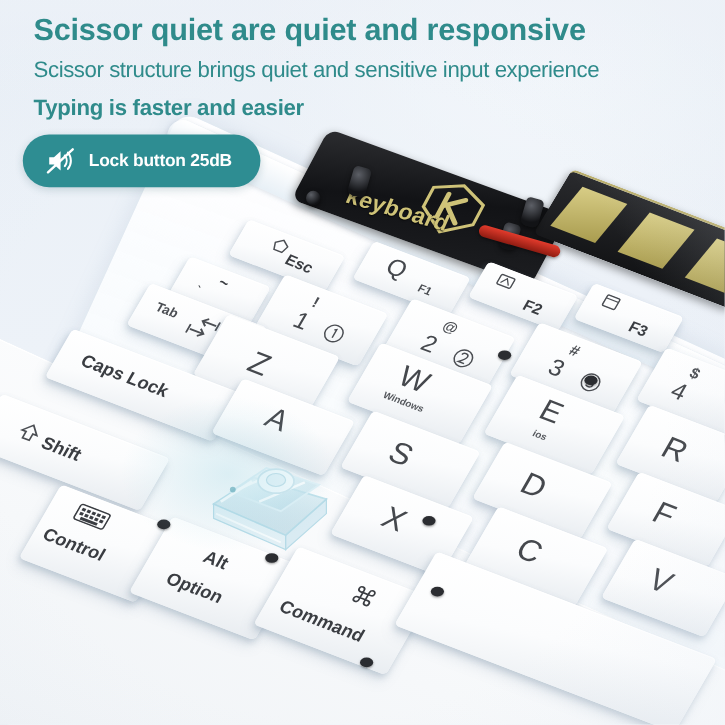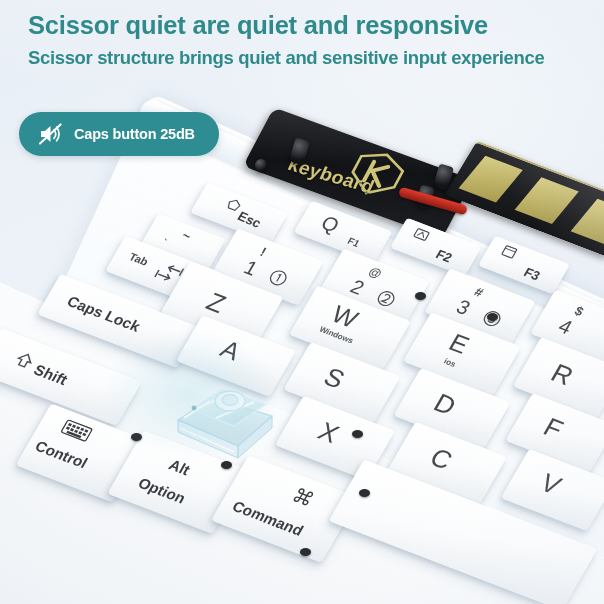--- a/index.html
+++ b/index.html
@@ -15,21 +15,21 @@
       linear-gradient(160deg,#eaf0f7 0%,#edf2f8 38%,#e9eef6 100%);
   }
 
   
   .copy{position:absolute;left:28px;top:10px;width:560px;z-index:40;}
   .h1{
     font-size:25.5px;font-weight:700;color:#2f8b8b;letter-spacing:-.2px;
     line-height:1.22;white-space:nowrap;
   }
   .h2{
-    font-size:18.5px;font-weight:700;color:#2f8b8b;letter-spacing:-.35px;
+    font-size:18.5px;font-weight:400;color:#2f8b8b;letter-spacing:-.35px;
     line-height:1.25;margin-top:5px;white-space:nowrap;
   }
   .h3{
     font-size:18.5px;font-weight:700;color:#2f8b8b;letter-spacing:-.25px;
     line-height:1.25;margin-top:9px;white-space:nowrap;
   }
 
   
   .pill{
     position:absolute;left:19px;top:112px;z-index:45;
@@ -403,25 +403,26 @@
     </div>
     <div class="base"></div>
 
   </div>
 
   <div class="blurmask"></div>
 
   <div class="copy">
     <div class="h1">Scissor quiet are quiet and responsive</div>
     <div class="h2">Scissor structure brings quiet and sensitive input experience</div>
+    <div class="h3">Typing is faster and easier</div>
   </div>
 
   <div class="pill">
     <svg class="mute-ico" viewBox="0 0 25 22">
       <path d="M3 8 H7 L12.5 3 V19 L7 14 H3 Z" fill="#ffffff"></path>
       <path d="M16 6.6 a7 7 0 0 1 0 8.8" fill="none" stroke="#ffffff" stroke-width="1.7" stroke-linecap="round"></path>
       <path d="M18.6 4.2 a10.6 10.6 0 0 1 0 13.6" fill="none" stroke="#ffffff" stroke-width="1.7" stroke-linecap="round"></path>
       <path d="M2 20.6 L22.6 1.4" stroke="#ffffff" stroke-width="2" stroke-linecap="round"></path>
     </svg>
-    <span class="lbl">Caps button 25dB</span>
+    <span class="lbl">Lock button 25dB</span>
   </div>
 
 </div>
 
 </body></html>

